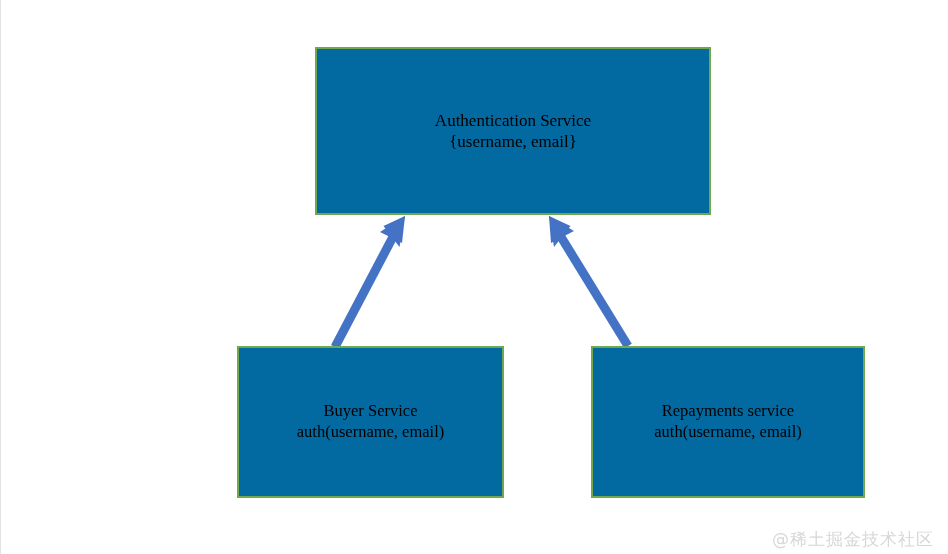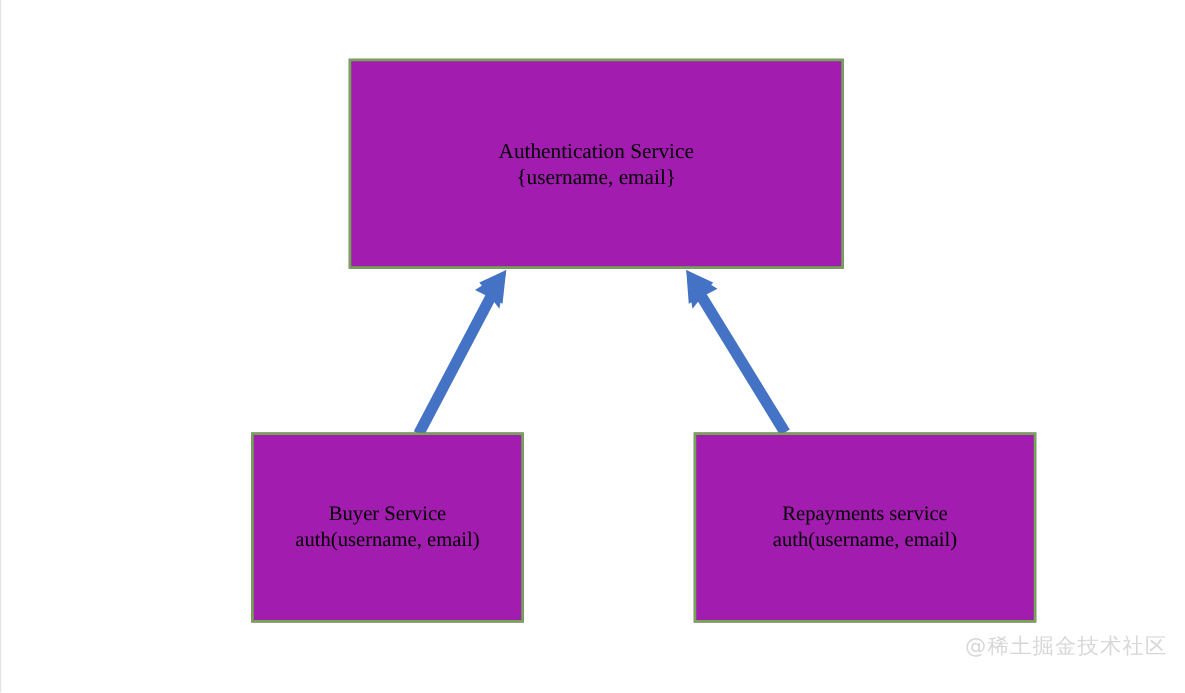--- a/index.html
+++ b/index.html
@@ -17,46 +17,47 @@
     position: relative;
     width: 948px;
     height: 554px;
     background: #ffffff;
     border-left: 1px solid #e3e3e3;
     box-sizing: border-box;
   }
   .node {
     position: absolute;
     box-sizing: border-box;
-    background: #a21caf;
+    background: #0369a1;
     border: 2px solid #6fa84f;
     display: flex;
     align-items: center;
     justify-content: center;
     text-align: center;
+    margin-left: 36px;
   }
   .node-label {
     font-family: "Liberation Serif", serif;
     color: #000000;
     line-height: 1.25;
     white-space: pre-line;
   }
   #node-auth {
     left: 278px;
     top: 47px;
     width: 396px;
     height: 168px;
   }
   #node-auth .node-label {
     font-size: 17px;
   }
   #node-buyer {
     left: 200px;
     top: 346px;
-    width: 218px;
+    width: 267px;
     height: 152px;
   }
   #node-repayments {
     left: 554px;
     top: 346px;
     width: 274px;
     height: 152px;
   }
   #node-buyer .node-label,
   #node-repayments .node-label {
@@ -66,21 +67,21 @@
     position: absolute;
     left: 0;
     top: 0;
     width: 948px;
     height: 554px;
     pointer-events: none;
   }
   #watermark {
     position: absolute;
     right: 14px;
-    bottom: 26px;
+    bottom: 3px;
     font-family: "DejaVu Sans", sans-serif;
     font-size: 17px;
     color: #d7d7d7;
     letter-spacing: 1px;
     white-space: nowrap;
   }
 </style>
 </head>
 <body>
 

